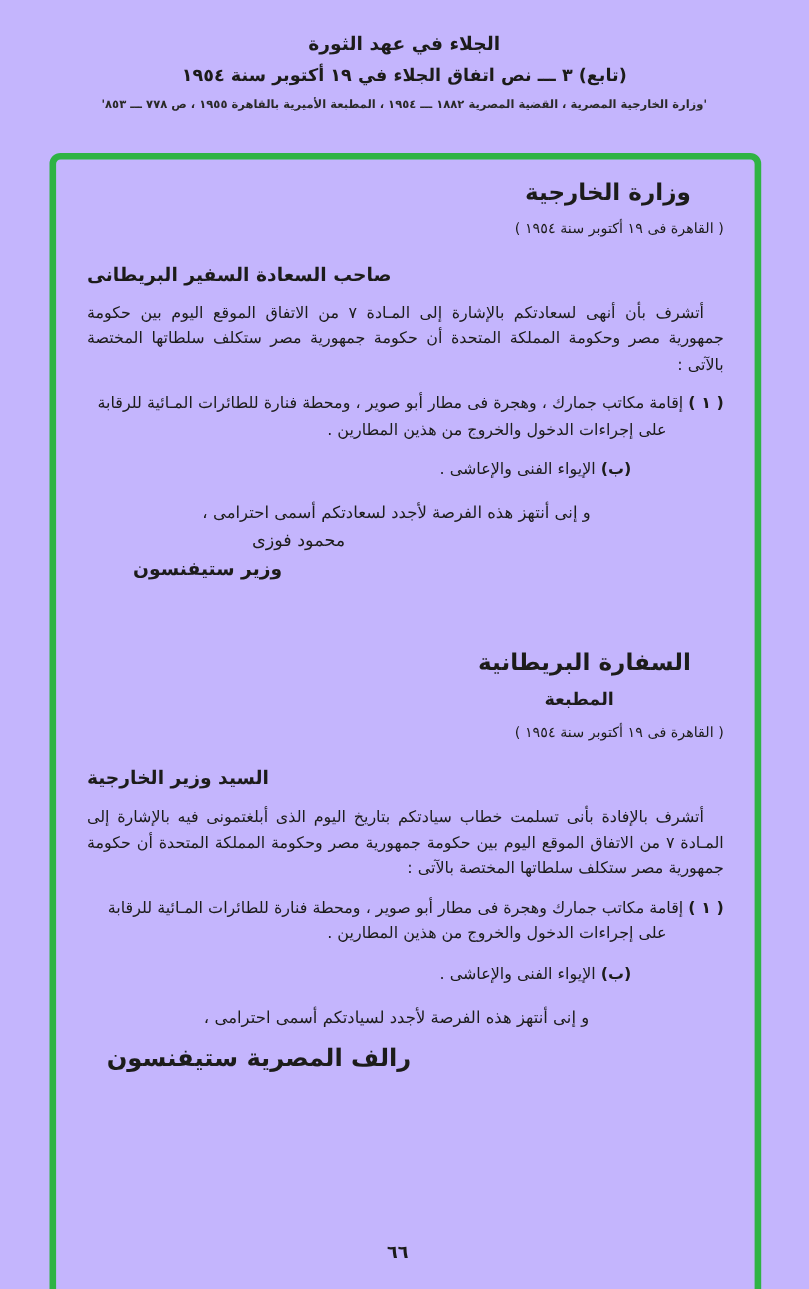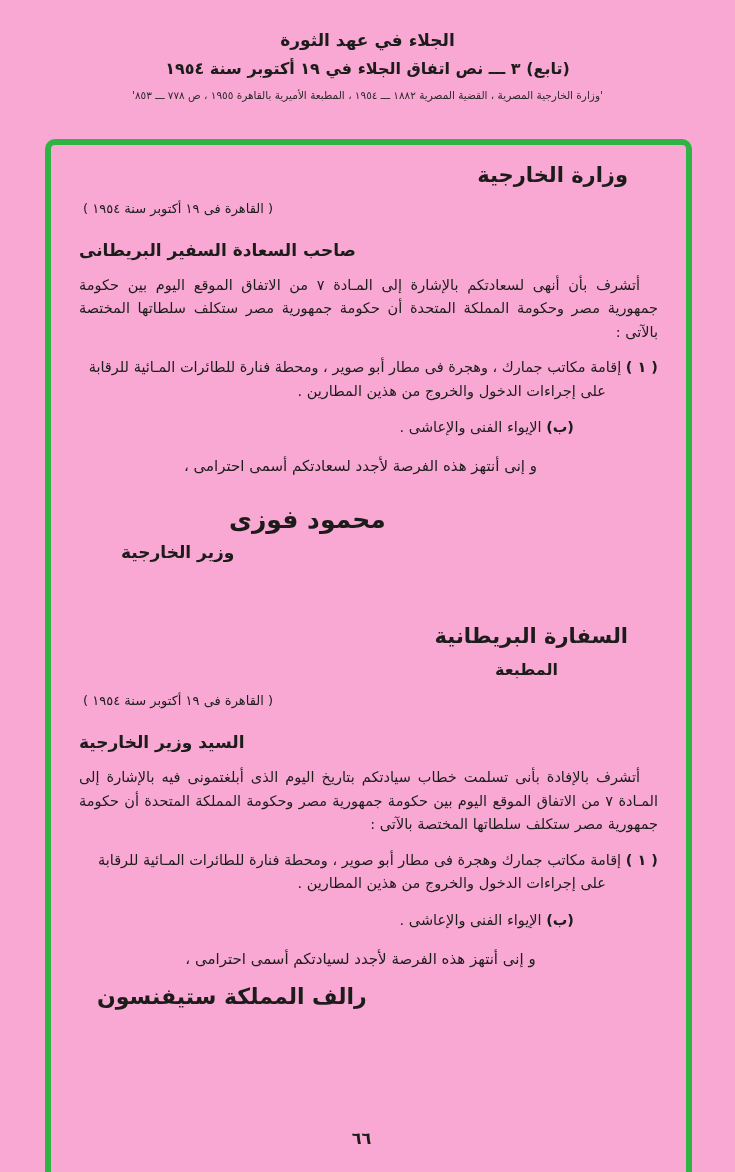--- a/index.html
+++ b/index.html
@@ -4,21 +4,21 @@
 <style>
   html, body {
     margin: 0;
     padding: 0;
     background: #ffffff;
   }
   .page {
     position: relative;
     width: 735px;
     height: 1172px;
-    background: #f9a8d4;
+    background: #c4b5fd;
     direction: rtl;
     font-family: "DejaVu Sans", sans-serif;
     color: #1c1c1a;
     overflow: hidden;
   }
   
   .doc-header {
     position: absolute;
     top: 30px;
     left: 0;
@@ -30,21 +30,21 @@
     font-weight: bold;
     letter-spacing: 0.5px;
   }
   .doc-header .subtitle {
     font-size: 16px;
     font-weight: bold;
     margin-top: 9px;
   }
   .doc-header .source {
     font-size: 10.5px;
-    font-weight: normal;
+    font-weight: bold;
     margin-top: 11px;
     color: #2a2a28;
   }
   
   .green-box {
     position: absolute;
     top: 139px;
     left: 45px;
     width: 647px;
     height: 1070px;
@@ -63,21 +63,21 @@
   }
   .letter-subheading {
     font-size: 16px;
     font-weight: bold;
     text-align: right;
     padding-right: 100px;
     margin-top: 12px;
   }
   .letter-date {
     font-size: 13px;
-    text-align: left;
+    text-align: right;
     padding-left: 4px;
     margin-top: 14px;
   }
   .salutation {
     font-size: 17px;
     font-weight: bold;
     text-align: left;
     padding-right: 18px;
     margin-top: 24px;
   }
@@ -108,25 +108,25 @@
   .item-b .item-num {
     font-weight: bold;
   }
   .closing {
     font-size: 15px;
     text-align: center;
     padding-right: 16px;
     margin-top: 22px;
   }
   .sig-name {
-    font-size: 25px;
-    font-weight: bold;
+    font-size: 16px;
+    font-weight: normal;
     text-align: left;
     padding-left: 150px;
-    margin-top: 30px;
+    margin-top: 6px;
   }
   .sig-title {
     font-size: 17px;
     font-weight: bold;
     text-align: left;
     padding-left: 42px;
     margin-top: 8px;
   }
   .sig-name-2 {
     font-size: 22px;
@@ -170,38 +170,38 @@
       <div class="item">
         <span class="item-num">( ١ )</span>
         <span>إقامة مكاتب جمارك ، وهجرة فى مطار أبو صوير ، ومحطة فنارة للطائرات المـائية للرقابة على إجراءات الدخول والخروج من هذين المطارين .</span>
       </div>
       <div class="item-b">
         <span class="item-num">(ب)</span>
         <span>الإيواء الفنى والإعاشى .</span>
       </div>
       <div class="closing">و إنى أنتهز هذه الفرصة لأجدد لسعادتكم أسمى احترامى ،</div>
       <div class="sig-name">محمود فوزى</div>
-      <div class="sig-title">وزير الخارجية</div>
+      <div class="sig-title">وزير ستيفنسون</div>
     </div>
 
     <div class="letter letter2">
       <div class="letter-heading">السفارة البريطانية</div>
       <div class="letter-subheading">المطبعة</div>
       <div class="letter-date">( القاهرة فى ١٩ أكتوبر سنة ١٩٥٤ )</div>
       <div class="salutation">السيد وزير الخارجية</div>
       <p class="body-par">أتشرف بالإفادة بأنى تسلمت خطاب سيادتكم بتاريخ اليوم الذى أبلغتمونى فيه بالإشارة إلى المـادة ٧ من الاتفاق الموقع اليوم بين حكومة جمهورية مصر وحكومة المملكة المتحدة أن حكومة جمهورية مصر ستكلف سلطاتها المختصة بالآتى :</p>
       <div class="item">
         <span class="item-num">( ١ )</span>
         <span>إقامة مكاتب جمارك وهجرة فى مطار أبو صوير ، ومحطة فنارة للطائرات المـائية للرقابة على إجراءات الدخول والخروج من هذين المطارين .</span>
       </div>
       <div class="item-b">
         <span class="item-num">(ب)</span>
         <span>الإيواء الفنى والإعاشى .</span>
       </div>
       <div class="closing">و إنى أنتهز هذه الفرصة لأجدد لسيادتكم أسمى احترامى ،</div>
-      <div class="sig-name-2">رالف المملكة ستيفنسون</div>
+      <div class="sig-name-2">رالف المصرية ستيفنسون</div>
     </div>
 
   </div>
 
   <div class="page-number">٦٦</div>
 
 </div>
 
 </body></html>

